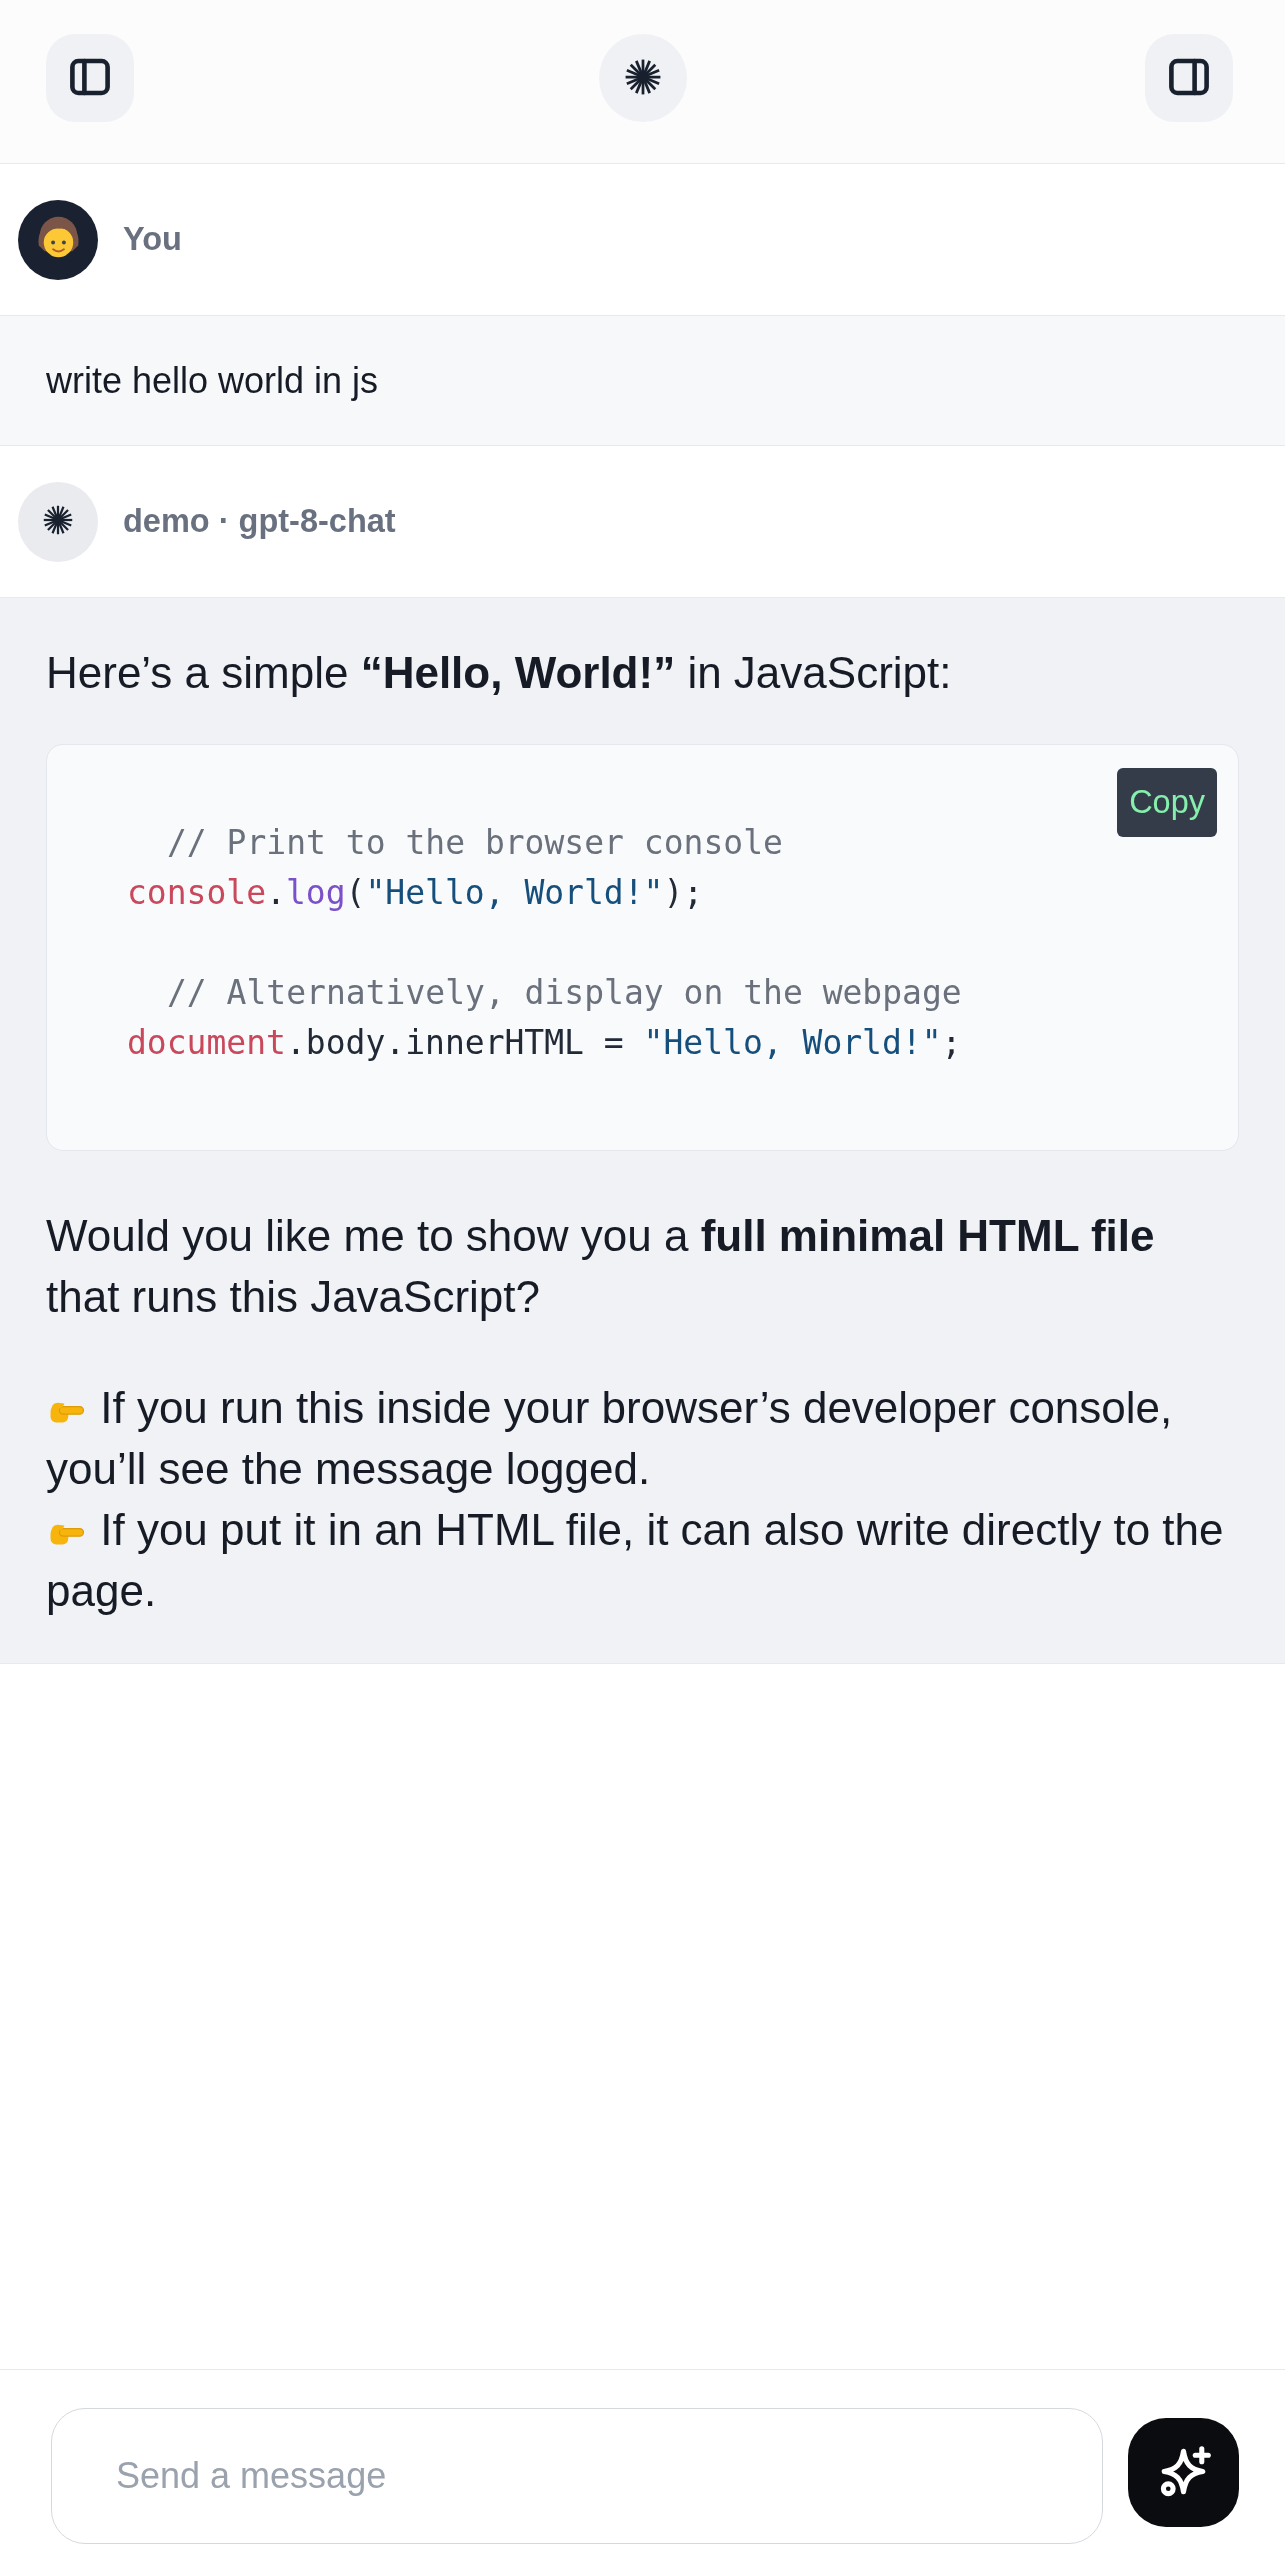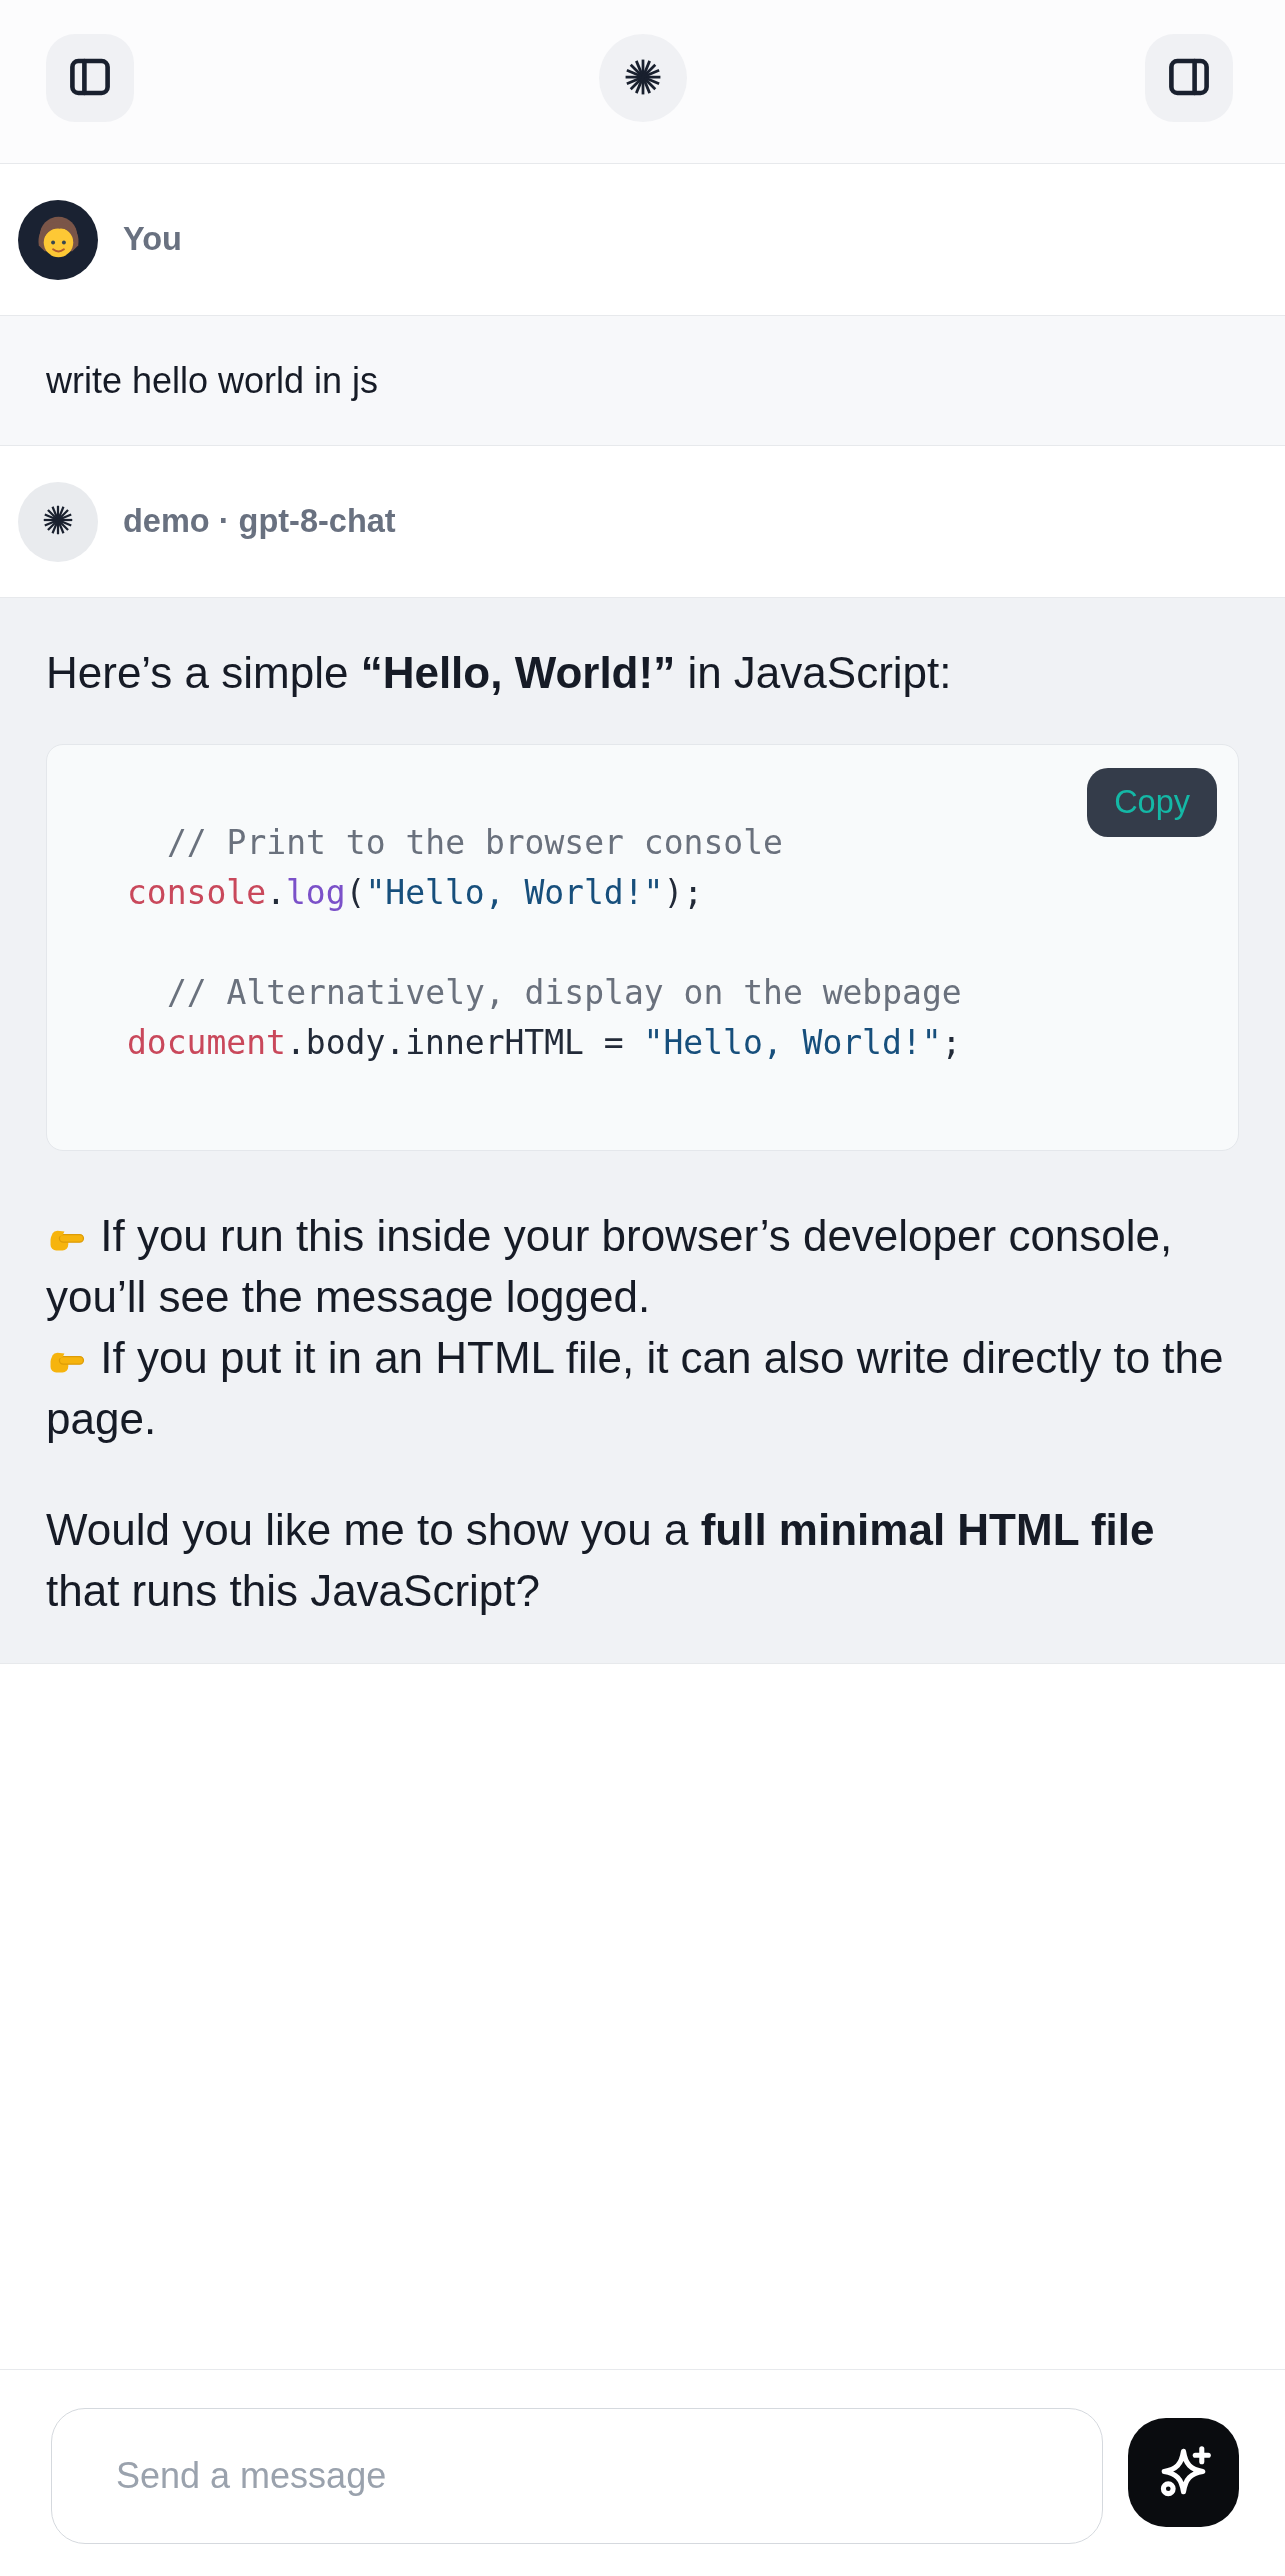--- a/index.html
+++ b/index.html
@@ -54,24 +54,24 @@
   }
   .assistant-band p:last-child { margin-bottom:0; }
   .assistant-band p.intro { margin-bottom:0; }
 
   
   .code-block {
     position:relative; margin:41px 0 54px 0;
     background:#f8fafb; border:1.9px solid #e4e7eb; border-radius:17px;
   }
   .copy-button {
-    position:absolute; top:23px; right:21px; height:69px; padding:0 27px;
-    background:var(--copy_bg,#343c4a); color:#14b8a6; font-size:32.5px;
+    position:absolute; top:23px; right:21px; height:69px; padding:0 12px;
+    background:var(--copy_bg,#343c4a); color:#86efac; font-size:32.5px;
     font-family:"Liberation Sans", sans-serif;
-    border:none; border-radius:21px; cursor:pointer;
+    border:none; border-radius:6px; cursor:pointer;
   }
   .code-block pre {
     margin:0; padding:73px 29px 82px 80px;
     font-family:"DejaVu Sans Mono", monospace;
     font-size:33px; line-height:50px; white-space:pre; overflow:hidden;
   }
   .code-line { min-height:50px; }
   .tok-comment { color:var(--code_comment,#6a717d);margin-left:40px; }
   .tok-keyword { color:var(--code_keyword,#c9485b); }
   .tok-func    { color:var(--code_func,#7b51c9); }
@@ -181,32 +181,32 @@
   </div>
 
   <div class="assistant-band">
     <p class="intro"><span>Here’s a simple </span><b>“Hello, World!”</b><span> in JavaScript:</span></p>
 
     <div class="code-block">
       <button class="copy-button">Copy</button>
       <pre><div class="code-line"><span class="tok-comment">// Print to the browser console</span></div><div class="code-line"><span class="tok-keyword">console</span><span class="tok-plain">.</span><span class="tok-func">log</span><span class="tok-plain">(</span><span class="tok-string">"Hello, World!"</span><span class="tok-plain">);</span></div><div class="code-line">&nbsp;</div><div class="code-line"><span class="tok-comment">// Alternatively, display on the webpage</span></div><div class="code-line"><span class="tok-keyword">document</span><span class="tok-plain">.body.innerHTML = </span><span class="tok-string">"Hello, World!"</span><span class="tok-plain">;</span></div></pre>
     </div>
 
+    <p><span>Would you like me to show you a </span><b>full minimal HTML file</b><span> that runs this JavaScript?</span></p>
     <p><span><svg class="inline-emoji" width="42" height="38" viewBox="0 0 32 30">
             <rect x="3" y="11" width="14" height="13" rx="4.5" fill="#f6b40d"></rect>
             <rect x="10" y="11.5" width="19" height="6" rx="3" fill="#f6b40d"></rect>
             <rect x="10" y="11.5" width="19" height="6" rx="3" fill="none" stroke="#dd9c07" stroke-width="1"></rect>
             <path d="M4 15 Q3 9 8.5 8.5 L14 9 L12.5 12" fill="#f6b40d"></path>
           </svg></span><span> If you run this inside your browser’s developer console, you’ll see the message logged.</span><br><span><svg class="inline-emoji" width="42" height="38" viewBox="0 0 32 30">
             <rect x="3" y="11" width="14" height="13" rx="4.5" fill="#f6b40d"></rect>
             <rect x="10" y="11.5" width="19" height="6" rx="3" fill="#f6b40d"></rect>
             <rect x="10" y="11.5" width="19" height="6" rx="3" fill="none" stroke="#dd9c07" stroke-width="1"></rect>
             <path d="M4 15 Q3 9 8.5 8.5 L14 9 L12.5 12" fill="#f6b40d"></path>
           </svg></span><span> If you put it in an HTML file, it can also write directly to the page.</span></p>
-    <p><span>Would you like me to show you a </span><b>full minimal HTML file</b><span> that runs this JavaScript?</span></p>
   </div>
 
 </main>
 
 <footer class="composer-bar">
   <input class="message-input" type="text" placeholder="Send a message" style="">
   <button class="send-button">
     <span>
       <svg width="65" height="65" viewBox="0 0 32 32" fill="none" stroke="#ffffff" stroke-width="2.5" stroke-linecap="round" stroke-linejoin="round">
         <path d="M16 6 C 15 12.5, 12.5 15, 6.5 16 C 12.5 17, 15 19.5, 16 26 C 17 19.5, 19.5 17, 25.5 16 C 19.5 15, 17 12.5, 16 6 Z"></path>

